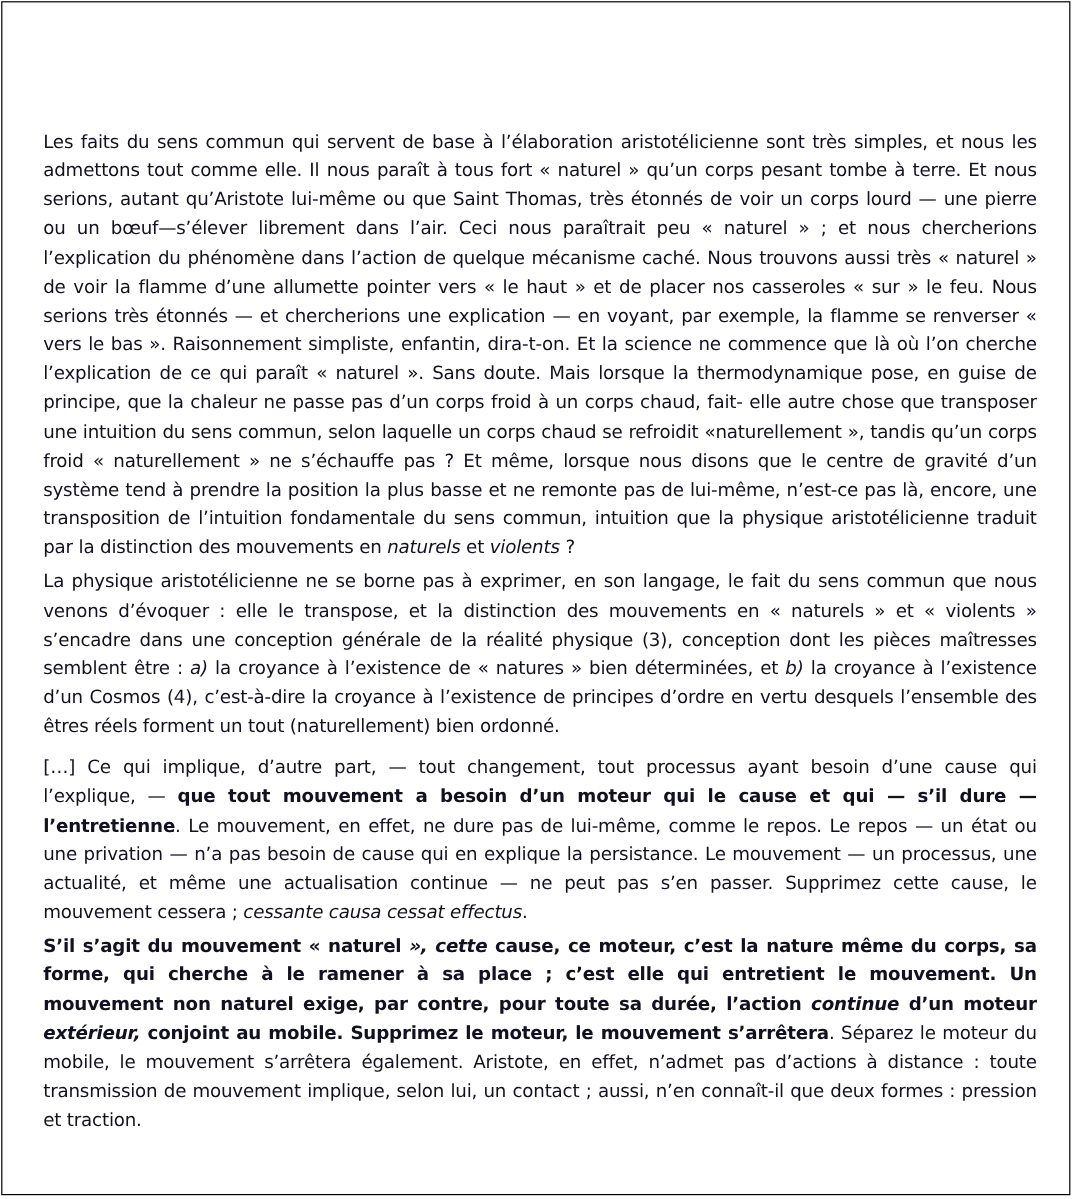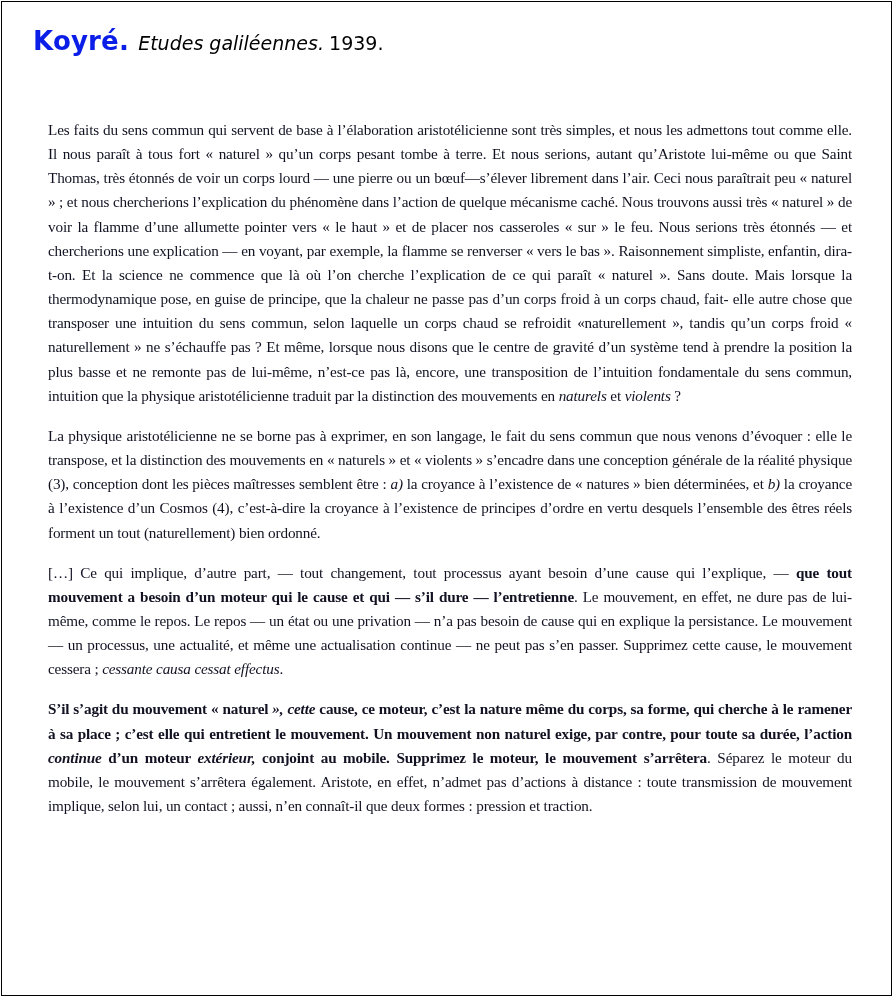--- a/index.html
+++ b/index.html
@@ -28,34 +28,29 @@
     .body {
       position: absolute; left: 30px; top: 100px;
       width: 836px;
       font-family: "DejaVu Sans", sans-serif;
       font-size: 15.2px;
       line-height: 24.15px;
       color: #111122;
       text-align: justify;
       letter-spacing: -0.15px;
     }
-    .body p { margin: 16px; font-family: Liberation Serif, serif; }
+    .body p { margin: 4px; }
     .body p.gap-before { margin-top: 10px; }
     .b { font-weight: bold; }
     .i { font-style: italic; }
   </style>
 </head>
 <body>
 
 <div class="page">
-  <div class="title-line">
-    <span class="author">Koyré.</span>
-    <span class="work">Etudes galiléennes.</span>
-    <span class="year">1939.</span>
-  </div>
 
   <div class="body">
     <p><span>Les faits du sens commun qui servent de base à l’élaboration aristotélicienne sont très simples, et nous les admettons tout comme elle. Il nous paraît à tous fort « naturel » qu’un corps pesant tombe à terre. Et nous serions, autant qu’Aristote lui-même ou que Saint Thomas, très étonnés de voir un corps lourd — une pierre ou un bœuf—s’élever librement dans l’air. Ceci nous paraîtrait peu « naturel » ; et nous chercherions l’explication du phénomène dans l’action de quelque mécanisme caché. Nous trouvons aussi très « naturel » de voir la flamme d’une allumette pointer vers « le haut » et de placer nos casseroles « sur » le feu. Nous serions très étonnés — et chercherions une explication — en voyant, par exemple, la flamme se renverser « vers le bas ». Raisonnement simpliste, enfantin, dira-t-on. Et la science ne commence que là où l’on cherche l’explication de ce qui paraît « naturel ». Sans doute. Mais lorsque la thermodynamique pose, en guise de principe, que la chaleur ne passe pas d’un corps froid à un corps chaud, fait- elle autre chose que transposer une intuition du sens commun, selon laquelle un corps chaud se refroidit «naturellement », tandis qu’un corps froid « naturellement » ne s’échauffe pas ? Et même, lorsque nous disons que le centre de gravité d’un système tend à prendre la position la plus basse et ne remonte pas de lui-même, n’est-ce pas là, encore, une transposition de l’intuition fondamentale du sens commun, intuition que la physique aristotélicienne traduit par la distinction des mouvements en </span><span class="i">naturels</span><span> et </span><span class="i">violents</span><span> ?</span></p>
     <p><span>La physique aristotélicienne ne se borne pas à exprimer, en son langage, le fait du sens commun que nous venons d’évoquer : elle le transpose, et la distinction des mouvements en « naturels » et « violents » s’encadre dans une conception générale de la réalité physique (3), conception dont les pièces maîtresses semblent être : </span><span class="i">a)</span><span> la croyance à l’existence de « natures » bien déterminées, et </span><span class="i">b)</span><span> la croyance à l’existence d’un Cosmos (4), c’est-à-dire la croyance à l’existence de principes d’ordre en vertu desquels l’ensemble des êtres réels forment un tout (naturellement) bien ordonné.</span></p>
     <p class="gap-before"><span>[…] Ce qui implique, d’autre part, — tout changement, tout processus ayant besoin d’une cause qui l’explique, — </span><span class="b">que tout mouvement a besoin d’un moteur qui le cause et qui — s’il dure — l’entretienne</span><span>. Le mouvement, en effet, ne dure pas de lui-même, comme le repos. Le repos — un état ou une privation — n’a pas besoin de cause qui en explique la persistance. Le mouvement — un processus, une actualité, et même une actualisation continue — ne peut pas s’en passer. Supprimez cette cause, le mouvement cessera ; </span><span class="i">cessante causa cessat effectus</span><span>.</span></p>
     <p><span class="b">S’il s’agit du mouvement « naturel </span><span class="b i">», cette</span><span class="b"> cause, ce moteur, c’est la nature même du corps, sa forme, qui cherche à le ramener à sa place ; c’est elle qui entretient le mouvement. Un mouvement non naturel exige, par contre, pour toute sa durée, l’action </span><span class="b i">continue</span><span class="b"> d’un moteur </span><span class="b i">extérieur,</span><span class="b"> conjoint au mobile. Supprimez le moteur, le mouvement s’arrêtera</span><span>. Séparez le moteur du mobile, le mouvement s’arrêtera également. Aristote, en effet, n’admet pas d’actions à distance : toute transmission de mouvement implique, selon lui, un contact ; aussi, n’en connaît-il que deux formes : pression et traction.</span></p>
   </div>
 </div>
 
 </body></html>

